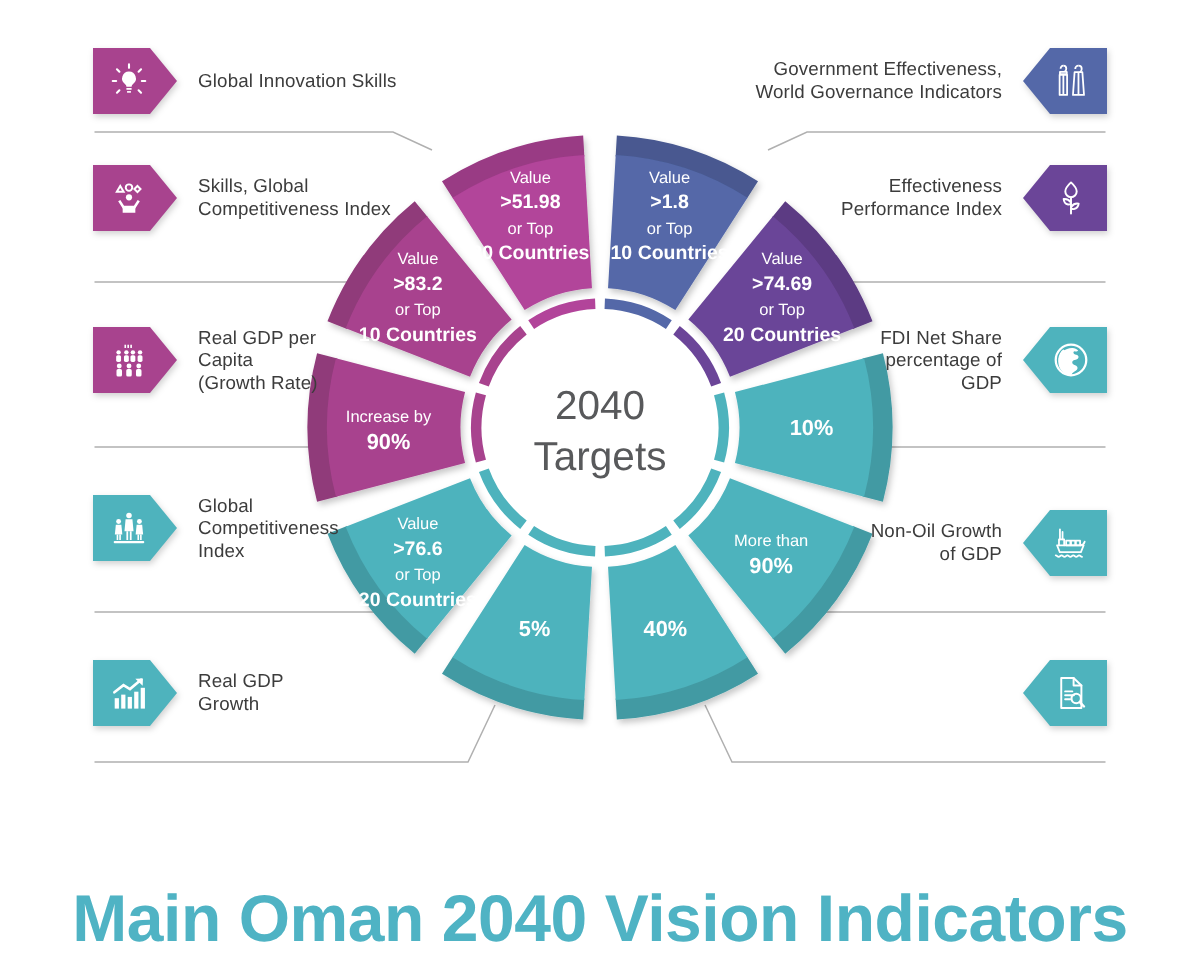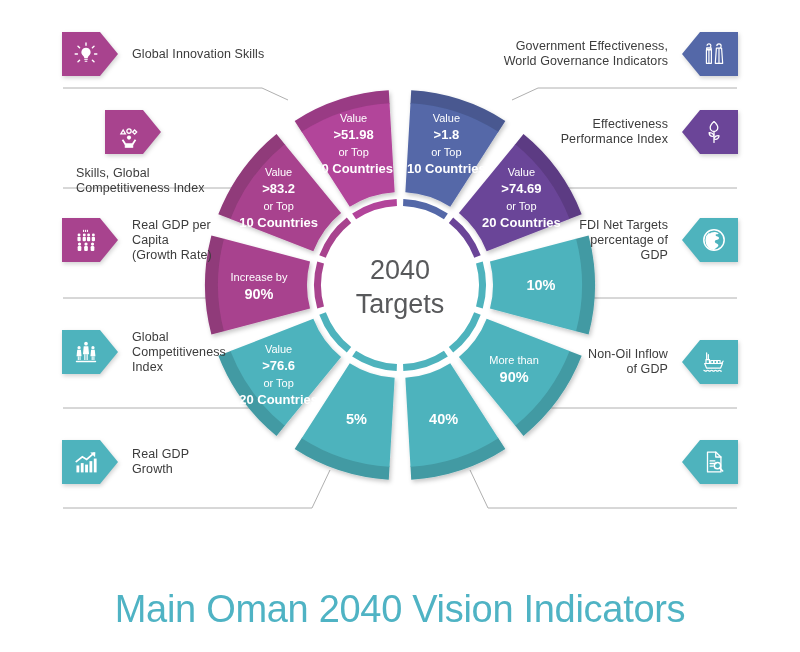--- a/index.html
+++ b/index.html
@@ -65,22 +65,22 @@
     fill: #58595b;
     text-anchor: middle;
     font-size: 27px;
   }
 
   
   #main-title {
     position: absolute;
     left: 0; right: 0; top: 588px;
     text-align: center;
-    font-size: 38px;
-    font-weight: normal;
+    font-size: 44px;
+    font-weight: bold;
     letter-spacing: -0.3px;
   }
 </style>
 </head>
 <body>
 
 <div id="stage">
 
   <svg id="connectors" viewBox="0 0 800 652" xmlns="http://www.w3.org/2000/svg">
     <g stroke="#b0b0b0" stroke-width="1" fill="none">
@@ -178,21 +178,21 @@
       <svg class="glyph" viewBox="0 0 24 24" fill="none" stroke="#fff" stroke-width="1.3" stroke-linecap="round">
         <path d="M12 6.2a4.2 4.2 0 0 0-2.5 7.6c.6.5.9 1.1.9 1.8h3.2c0-.7.3-1.3.9-1.8A4.2 4.2 0 0 0 12 6.2Z" fill="#fff" stroke="none"></path>
         <rect x="10.4" y="16.3" width="3.2" height="1.1" fill="#fff" stroke="none"></rect>
         <rect x="10.8" y="18.2" width="2.4" height="1" fill="#fff" stroke="none"></rect>
         <path d="M12 1.8v2.1M4.6 4.8l1.5 1.5M19.4 4.8l-1.5 1.5M2 12h2.1M19.9 12H22M4.6 19.2l1.5-1.5M19.4 19.2l-1.5-1.5"></path>
       </svg>
     </div>
     <div class="label-text">Global Innovation Skills</div>
   </div>
 
-  <div class="label-row left" style="top:110px;flex-direction:column;">
+  <div class="label-row left" style="top:110px;">
     <div class="tag">
       <svg class="tagbg" viewBox="0 0 56 44" preserveAspectRatio="none">
         <path d="M0,0 H38 L56,22 L38,44 H0 Z" fill="#a8438e"></path>
       </svg>
       <svg class="glyph" viewBox="0 0 24 24" fill="none" stroke="#fff" stroke-width="1.2">
         <path d="M4.5 8.2 L6.6 4.6 L8.7 8.2 Z"></path>
         <circle cx="12" cy="5.6" r="2"></circle>
         <path d="M17.2 4.6 L19.1 6.5 L17.2 8.4 L15.3 6.5 Z"></path>
         <circle cx="12" cy="11.6" r="1.9" fill="#fff" stroke="none"></circle>
         <path d="M6 13.6 L8.6 17.6 H15.4 L18 13.6" stroke-width="1.6"></path>
@@ -326,42 +326,42 @@
       </svg>
       <svg class="glyph" viewBox="0 0 24 24">
         <circle cx="12" cy="12" r="9.4" fill="none" stroke="#fff" stroke-width="1.4"></circle>
         <circle cx="12" cy="12" r="7.6" fill="#fff" opacity="0"></circle>
         <g fill="#fff">
           <path d="M7.2 5.6c1.1.3 1.4 1.2.9 1.9-.6.8-1.8.5-2.1 1.3-.3.8.4 1.3 1.1 1.5.9.3 1.1 1.2.6 1.9-.6.8-1.9.6-2.3 1.5-.3.7.1 1.5.8 2 .5.3.6.9.3 1.5A7.7 7.7 0 0 1 7.2 5.6Z"></path>
           <path d="M13 4.6c1.3.2 2.5.7 3.4 1.5-.4.6-1.1.7-1.8.6-.8-.2-1.3.4-1 1.1.3.8 1.4.7 2.2 1.1.9.4 1.1 1.4.5 2.2-.7.9-2 .6-2.9 1.2-.8.5-.8 1.5-.2 2.2.7.8 2 .7 2.6 1.6.5.8.1 1.8-.7 2.4-.7.6-1.6 1-2.3 1.7-.3.3-.5.8-.5 1.3A7.7 7.7 0 0 1 13 4.6Z"></path>
         </g>
       </svg>
     </div>
-    <div class="label-text">FDI Net Targets
+    <div class="label-text">FDI Net Share
 percentage of
 GDP</div>
   </div>
 
   <div class="label-row right" style="top:340px;">
     <div class="tag">
       <svg class="tagbg" viewBox="0 0 56 44" preserveAspectRatio="none">
         <path d="M56,0 H18 L0,22 L18,44 H56 Z" fill="#4eb3bd"></path>
       </svg>
       <svg class="glyph" viewBox="0 0 24 24" fill="none" stroke="#fff" stroke-width="1.1" stroke-linecap="round" stroke-linejoin="round">
         <path d="M3.4 13.4h16.4l-1.7 4.2H5.1Z"></path>
         <path d="M4.6 13.4V9.8h3.2v3.6"></path>
         <path d="M5.2 3.6v6.2M6.8 5.2v4.6"></path>
         <rect x="9" y="10.6" width="2.6" height="2.8"></rect>
         <rect x="12" y="10.6" width="2.6" height="2.8"></rect>
         <rect x="15" y="10.6" width="2.6" height="2.8"></rect>
         <path d="M17.8 13.4c1.4-.2 2.4-1 2.6-2.2"></path>
         <path d="M2.6 19.6c.9 0 .9.9 1.8.9s.9-.9 1.8-.9.9.9 1.8.9.9-.9 1.8-.9.9.9 1.8.9.9-.9 1.8-.9.9.9 1.8.9.9-.9 1.8-.9.9.9 1.8.9"></path>
       </svg>
     </div>
-    <div class="label-text">Non-Oil Inflow
+    <div class="label-text">Non-Oil Growth
 of GDP</div>
   </div>
 
   <div class="label-row right" style="top:440px;">
     <div class="tag">
       <svg class="tagbg" viewBox="0 0 56 44" preserveAspectRatio="none">
         <path d="M56,0 H18 L0,22 L18,44 H56 Z" fill="#4eb3bd"></path>
       </svg>
       <svg class="glyph" viewBox="0 0 24 24" fill="none" stroke="#fff" stroke-width="1.2" stroke-linecap="round" stroke-linejoin="round">
         <path d="M6 2.8h7.6L18.4 7.4v13.8H6Z"></path>

